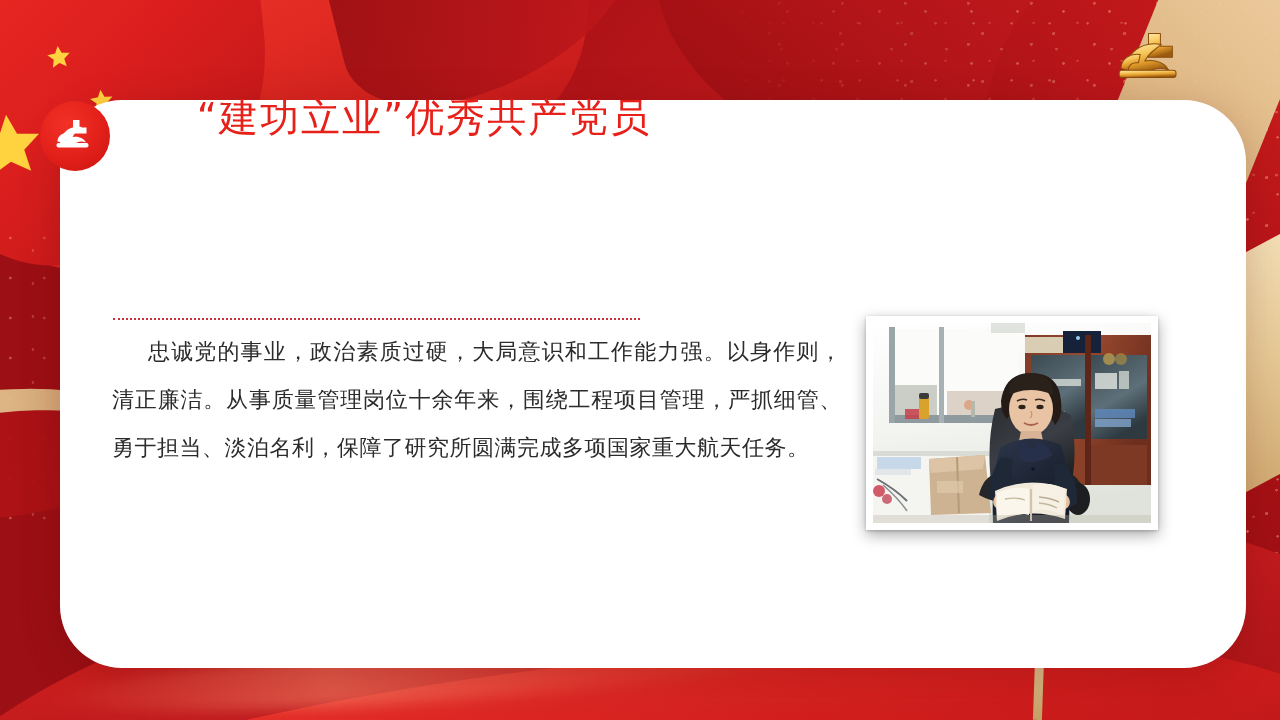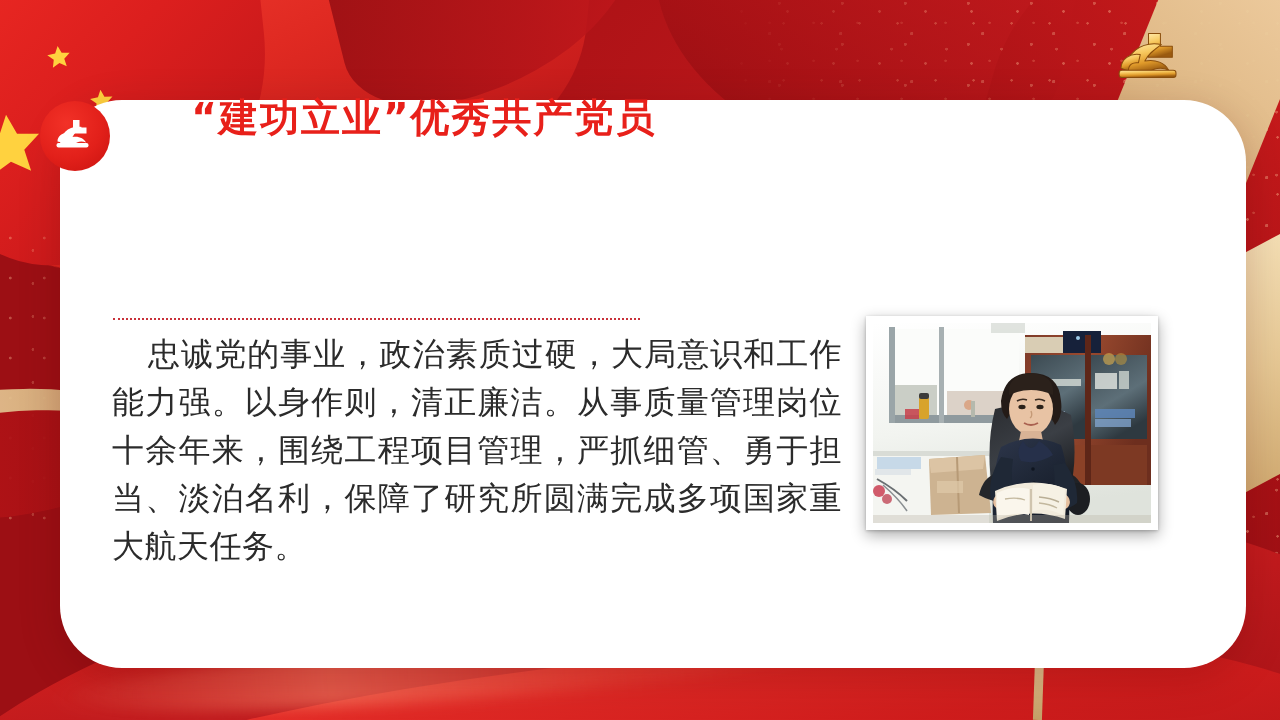--- a/index.html
+++ b/index.html
@@ -221,21 +221,21 @@
     background: radial-gradient(circle at 38% 32%, #f23127 0%, #e2201a 55%, #c8120f 100%);
     display: flex; align-items: center; justify-content: center;
   }
   .title-block {
     margin-left: 108px;
     text-align: center;
   }
   .title-main {
     font-family: "DejaVu Sans", "Liberation Sans", sans-serif;
     font-size: 39px;
-    font-weight: 700;
+    font-weight: 400;
     color: #e8201a;
     letter-spacing: 2px;
     line-height: 1.18;
     white-space: nowrap;
   }
   .title-name {
     font-family: "DejaVu Serif", "Liberation Serif", serif;
     font-size: 37px;
     font-weight: 700;
     color: #5a2418;
@@ -250,22 +250,22 @@
     left: 113px; top: 318px;
     width: 527px; height: 0;
     border-top: 2px dotted #c9313a;
   }
 
   
   .body-text {
     position: absolute;
     left: 112px; top: 330px;
     width: 730px;
-    font-family: Liberation Sans, sans-serif;
-    font-size: 32px;
+    font-family: Liberation Mono, monospace;
+    font-size: 22px;
     color: #2b2b2b;
     line-height: 48px;
     text-align: justify;
     text-justify: inter-character;
     text-indent: 36px;
     letter-spacing: .5px;
   }
 
   
   .photo-frame {

